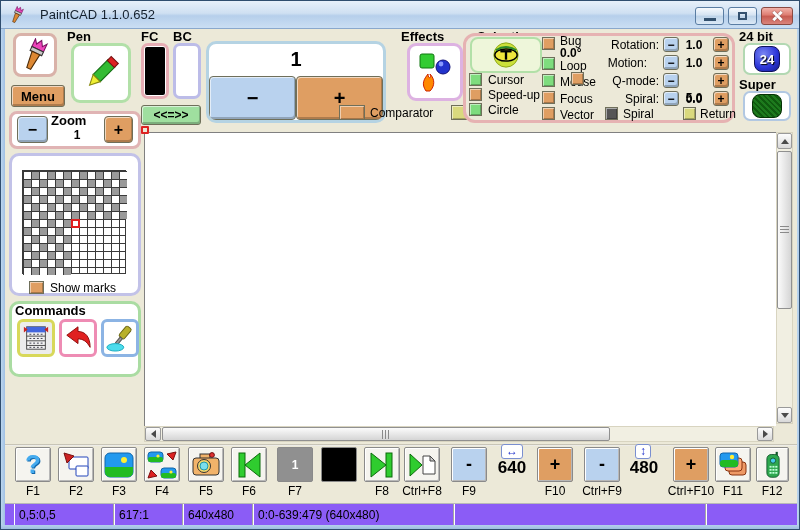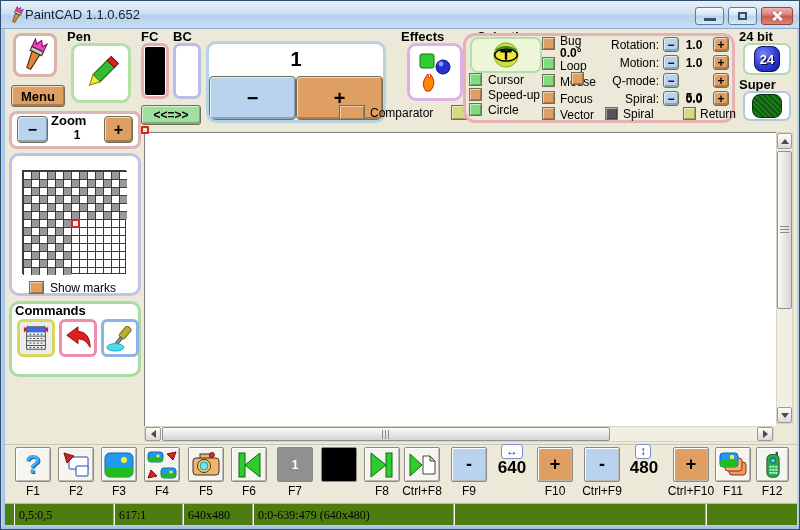--- a/index.html
+++ b/index.html
@@ -64,39 +64,39 @@
   .tri-lf { border-top:4px solid transparent; border-bottom:4px solid transparent; border-right:5px solid #4a4a4a; }
   .tri-rt { border-top:4px solid transparent; border-bottom:4px solid transparent; border-left:5px solid #4a4a4a; }
   
   .tbtn { top:446px; width:36px; height:35px; background:#f5f4ef; border:1px solid #8a8a8a; border-radius:2px;
     box-shadow:inset 1px 1px 0 #fff, inset -1px -1px 0 #b8b8b8; display:flex; align-items:center; justify-content:center; cursor:pointer; }
   .fkey { top:483px; font-size:12px; text-align:center; }
   .sizeval { top:457px; font-weight:bold; font-size:17px; text-align:center; }
   .arrbox { top:443px; width:22px; height:15px; background:#fff; border:1px solid #7a8fd0; border-radius:3px;
     color:#2233cc; font-weight:bold; font-size:12px; line-height:12px; text-align:center; }
   
-  .statusbar { left:4px; top:502px; width:792px; height:22px; background:#4d7c0f;
-    border-top:1px solid #b8b8b8; display:flex; align-items:stretch;font-family:Liberation Serif, serif; }
+  .statusbar { left:4px; top:502px; width:792px; height:22px; background:#8b5cf6;
+    border-top:1px solid #b8b8b8; display:flex; align-items:stretch; }
   .scell { border-left:1px solid #fff; border-right:1px solid #a5a5a5; padding:4px 0 0 4px;
     font-size:12px; overflow:hidden; white-space:nowrap; }
 </style>
 </head>
 <body>
 
 <div id="win">
 
   <div class="abs titlebar">
     <svg class="abs" style="left:7px;top:5px" width="18" height="18" viewBox="0 0 32 32">
       <g transform="rotate(25 16 16)">
         <polygon points="10,2 13,6 16,1 19,6 22,2 22,10 10,10" fill="#ee44bb" stroke="#7a1060"></polygon>
         <rect x="10" y="10" width="12" height="4" fill="#c8c8c8" stroke="#333"></rect>
         <polygon points="12,14 20,14 18,30 14,30" fill="#dd8833" stroke="#4a2a08"></polygon>
       </g>
     </svg>
-    <span class="title-text" style="margin-left:24px">PaintCAD 1.1.0.652</span>
+    <span class="title-text" style="margin-left:39px">PaintCAD 1.1.0.652</span>
     <div class="abs wbtn" style="left:694px;width:29px">
         <div class="glyph-min"></div>
       </div>
     <div class="abs wbtn" style="left:727px;width:29px">
         <div class="glyph-max"></div>
       </div>
     <div class="abs wbtn wbtn-close" style="left:760px;width:32px">
         <div class="glyph-x"></div>
       </div>
   </div>
@@ -205,21 +205,21 @@
 
   <div class="abs spin-lbl" style="left:578px;top:37px;width:80px">Rotation:</div>
   <div class="abs bevbtn blue spin-btn" style="left:662px;top:36px">
       <span>−</span>
     </div>
   <div class="abs spin-val" style="left:678px;top:37px;width:30px">1.0</div>
   <div class="abs bevbtn orange spin-btn" style="left:712px;top:36px">
       <span>+</span>
     </div>
 
-  <div class="abs spin-lbl" style="left:578px;top:55px;width:80px">Motion:</div>
+  <div class="abs spin-lbl" style="left:566px;top:55px;width:80px">Motion:</div>
   <div class="abs bevbtn blue spin-btn" style="left:662px;top:54px">
       <span>−</span>
     </div>
   <div class="abs spin-val" style="left:678px;top:55px;width:30px">1.0</div>
   <div class="abs bevbtn orange spin-btn" style="left:712px;top:54px">
       <span>+</span>
     </div>
 
   <div class="abs sw" style="left:570px;top:71px;width:13px;height:13px;background:#DF9E62"></div>
   <div class="abs spin-lbl" style="left:588px;top:73px;width:70px">Q-mode:</div>

